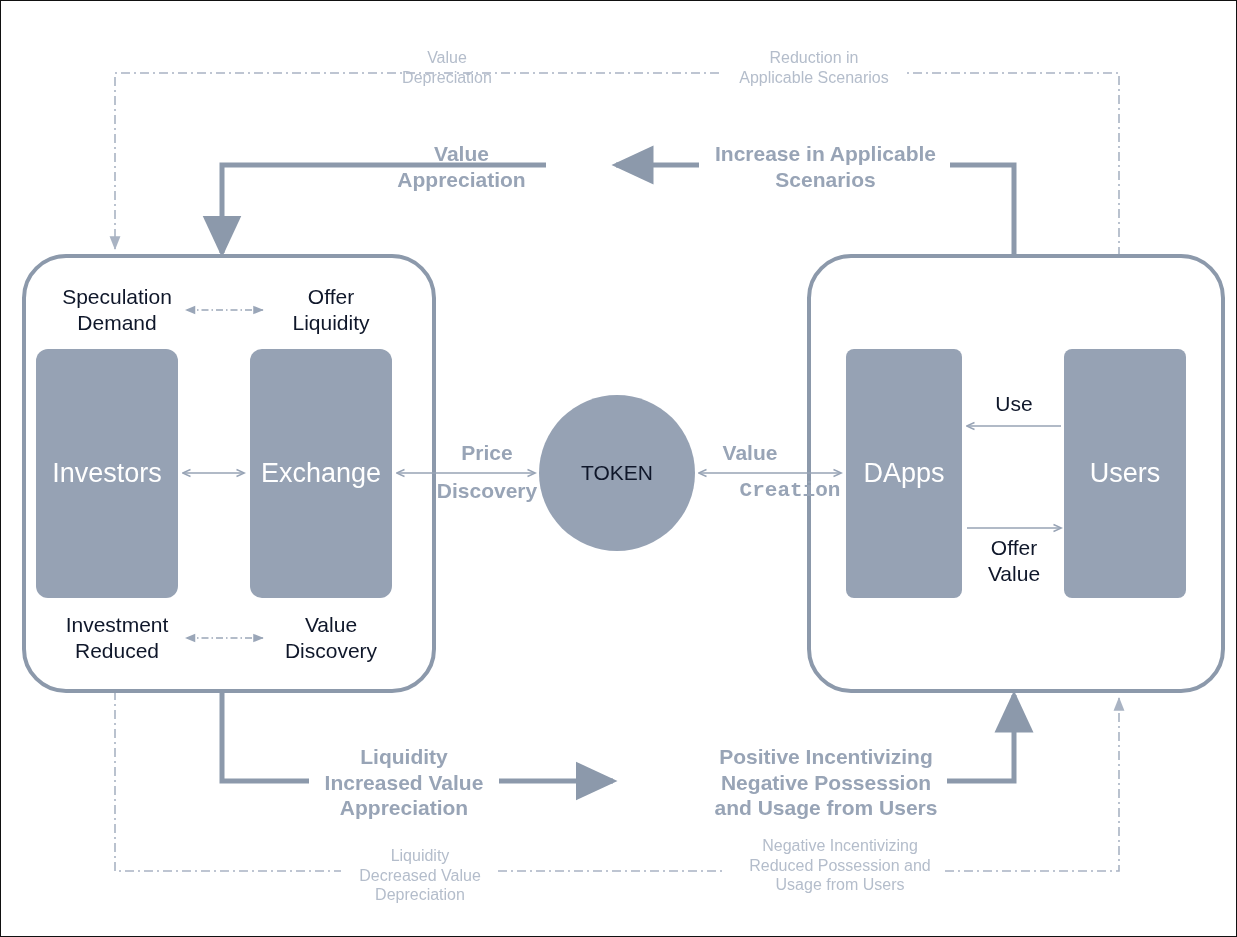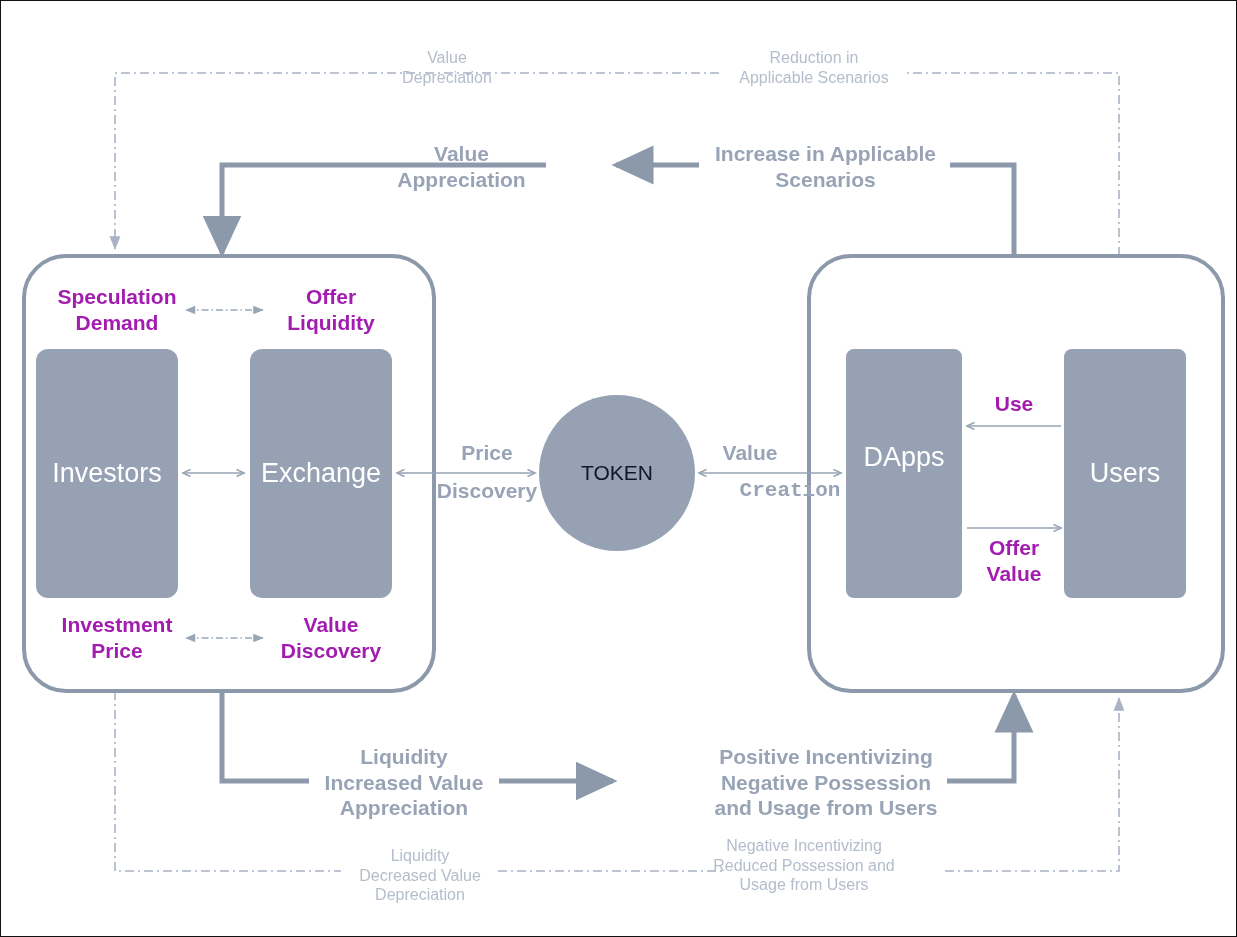--- a/index.html
+++ b/index.html
@@ -3,21 +3,21 @@
 <meta charset="utf-8">
 <style>
   html,body{margin:0;padding:0;background:#fff;}
   body{font-family:"Liberation Sans","DejaVu Sans",sans-serif;}
   #stage{position:relative;width:1237px;height:937px;background:#ffffff;
          border:1px solid #111;box-sizing:border-box;overflow:hidden;}
   #svg{position:absolute;left:0;top:0;width:1237px;height:937px;}
   .lbl{position:absolute;text-align:center;line-height:1.22;white-space:pre-line;}
   .bold-lbl{color:#98a4b6;font-weight:bold;font-size:21px;}
   .faint-lbl{color:#b4bdcb;font-weight:normal;font-size:16px;}
-  .dark-lbl{color:#a21caf;font-weight:bold;font-size:21px;}
+  .dark-lbl{color:#0f172a;font-weight:normal;font-size:21px;}
   .node-lbl{position:absolute;color:#ffffff;font-weight:normal;font-size:27px;
             display:flex;align-items:center;justify-content:center;text-align:center;}
   .token-lbl{position:absolute;color:#0f172a;font-weight:normal;font-size:21px;
              display:flex;align-items:center;justify-content:center;text-align:center;}
 </style>
 </head>
 <body>
 
 <div id="stage">
 
@@ -91,29 +91,29 @@
 
     <line x1="966" y1="527" x2="1060" y2="527" stroke="#97a3b5" stroke-width="1.6" marker-end="url(#thinArrow)"></line>
 
     <line x1="186" y1="309" x2="262" y2="309" stroke="#9aa6b8" stroke-width="1.5" stroke-dasharray="7 3 1.5 3" marker-start="url(#dotArrowBack)" marker-end="url(#dotArrow)"></line>
     <line x1="186" y1="637" x2="262" y2="637" stroke="#9aa6b8" stroke-width="1.5" stroke-dasharray="7 3 1.5 3" marker-start="url(#dotArrowBack)" marker-end="url(#dotArrow)"></line>
   </svg>
 
   <div class="node-lbl" style="left:35px;top:348px;width:142px;height:249px;">Investors</div>
   <div class="node-lbl" style="left:249px;top:348px;width:142px;height:249px;">Exchange</div>
   <div class="token-lbl" style="left:538px;top:394px;width:156px;height:156px;">TOKEN</div>
-  <div class="node-lbl" style="left:845px;top:332px;width:116px;height:249px;">DApps</div>
+  <div class="node-lbl" style="left:845px;top:348px;width:116px;height:249px;">DApps</div>
   <div class="node-lbl" style="left:1063px;top:348px;width:122px;height:249px;border-radius:6px;">Users</div>
 
   <div class="lbl dark-lbl" style="left:36px;top:283px;width:160px;">Speculation
 Demand</div>
   <div class="lbl dark-lbl" style="left:250px;top:283px;width:160px;">Offer
 Liquidity</div>
   <div class="lbl dark-lbl" style="left:36px;top:611px;width:160px;">Investment
-Price</div>
+Reduced</div>
   <div class="lbl dark-lbl" style="left:250px;top:611px;width:160px;">Value
 Discovery</div>
   <div class="lbl dark-lbl" style="left:958px;top:390px;width:110px;">Use</div>
   <div class="lbl dark-lbl" style="left:958px;top:534px;width:110px;">Offer
 Value</div>
 
   <div class="lbl bold-lbl" style="left:391px;top:140px;width:139px;">Value
 Appreciation</div>
   <div class="lbl bold-lbl" style="left:705px;top:140px;width:239px;text-align:center;">Increase in Applicable
 Scenarios</div>
@@ -130,17 +130,17 @@
 Negative Possession
 and Usage from Users</div>
 
   <div class="lbl faint-lbl" style="left:396px;top:47px;width:100px;">Value
 Depreciation</div>
   <div class="lbl faint-lbl" style="left:722px;top:47px;width:182px;">Reduction in
 Applicable Scenarios</div>
   <div class="lbl faint-lbl" style="left:341px;top:845px;width:156px;">Liquidity
 Decreased Value
 Depreciation</div>
-  <div class="lbl faint-lbl" style="left:692px;top:835px;width:222px;">Negative Incentivizing
+  <div class="lbl faint-lbl" style="left:728px;top:835px;width:222px;">Negative Incentivizing
 Reduced Possession and
 Usage from Users</div>
 
 </div>
 
 </body></html>

